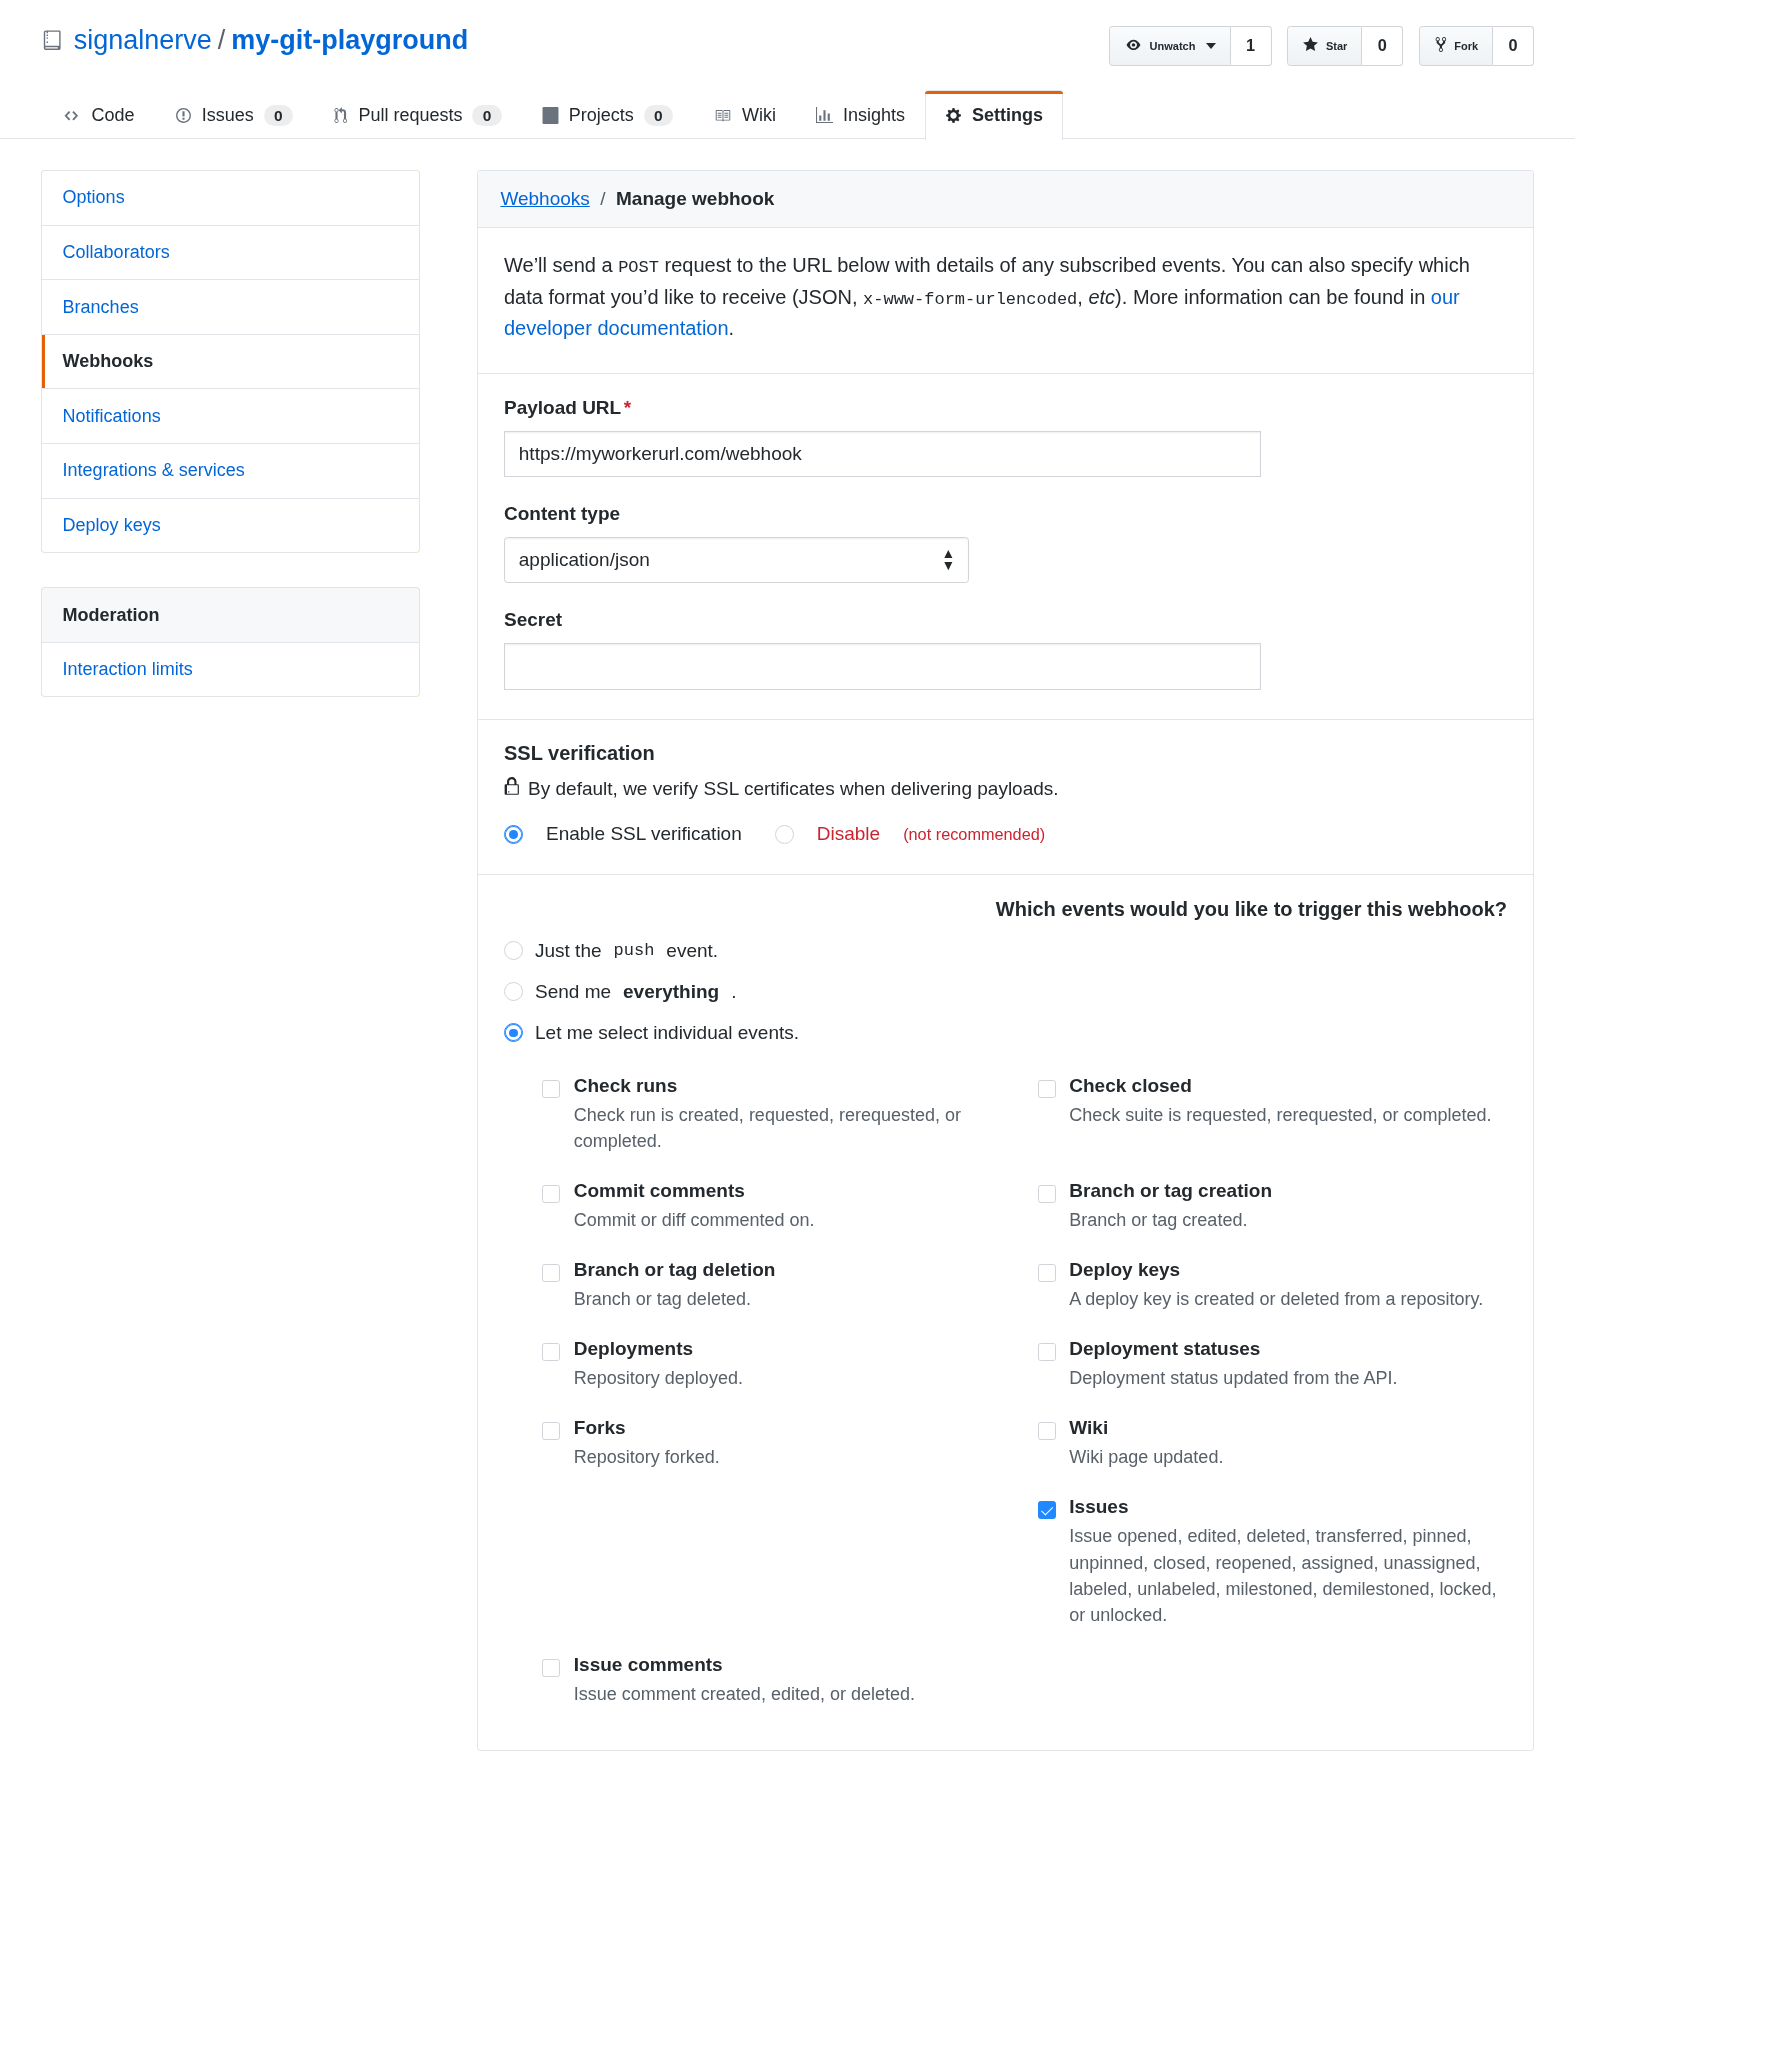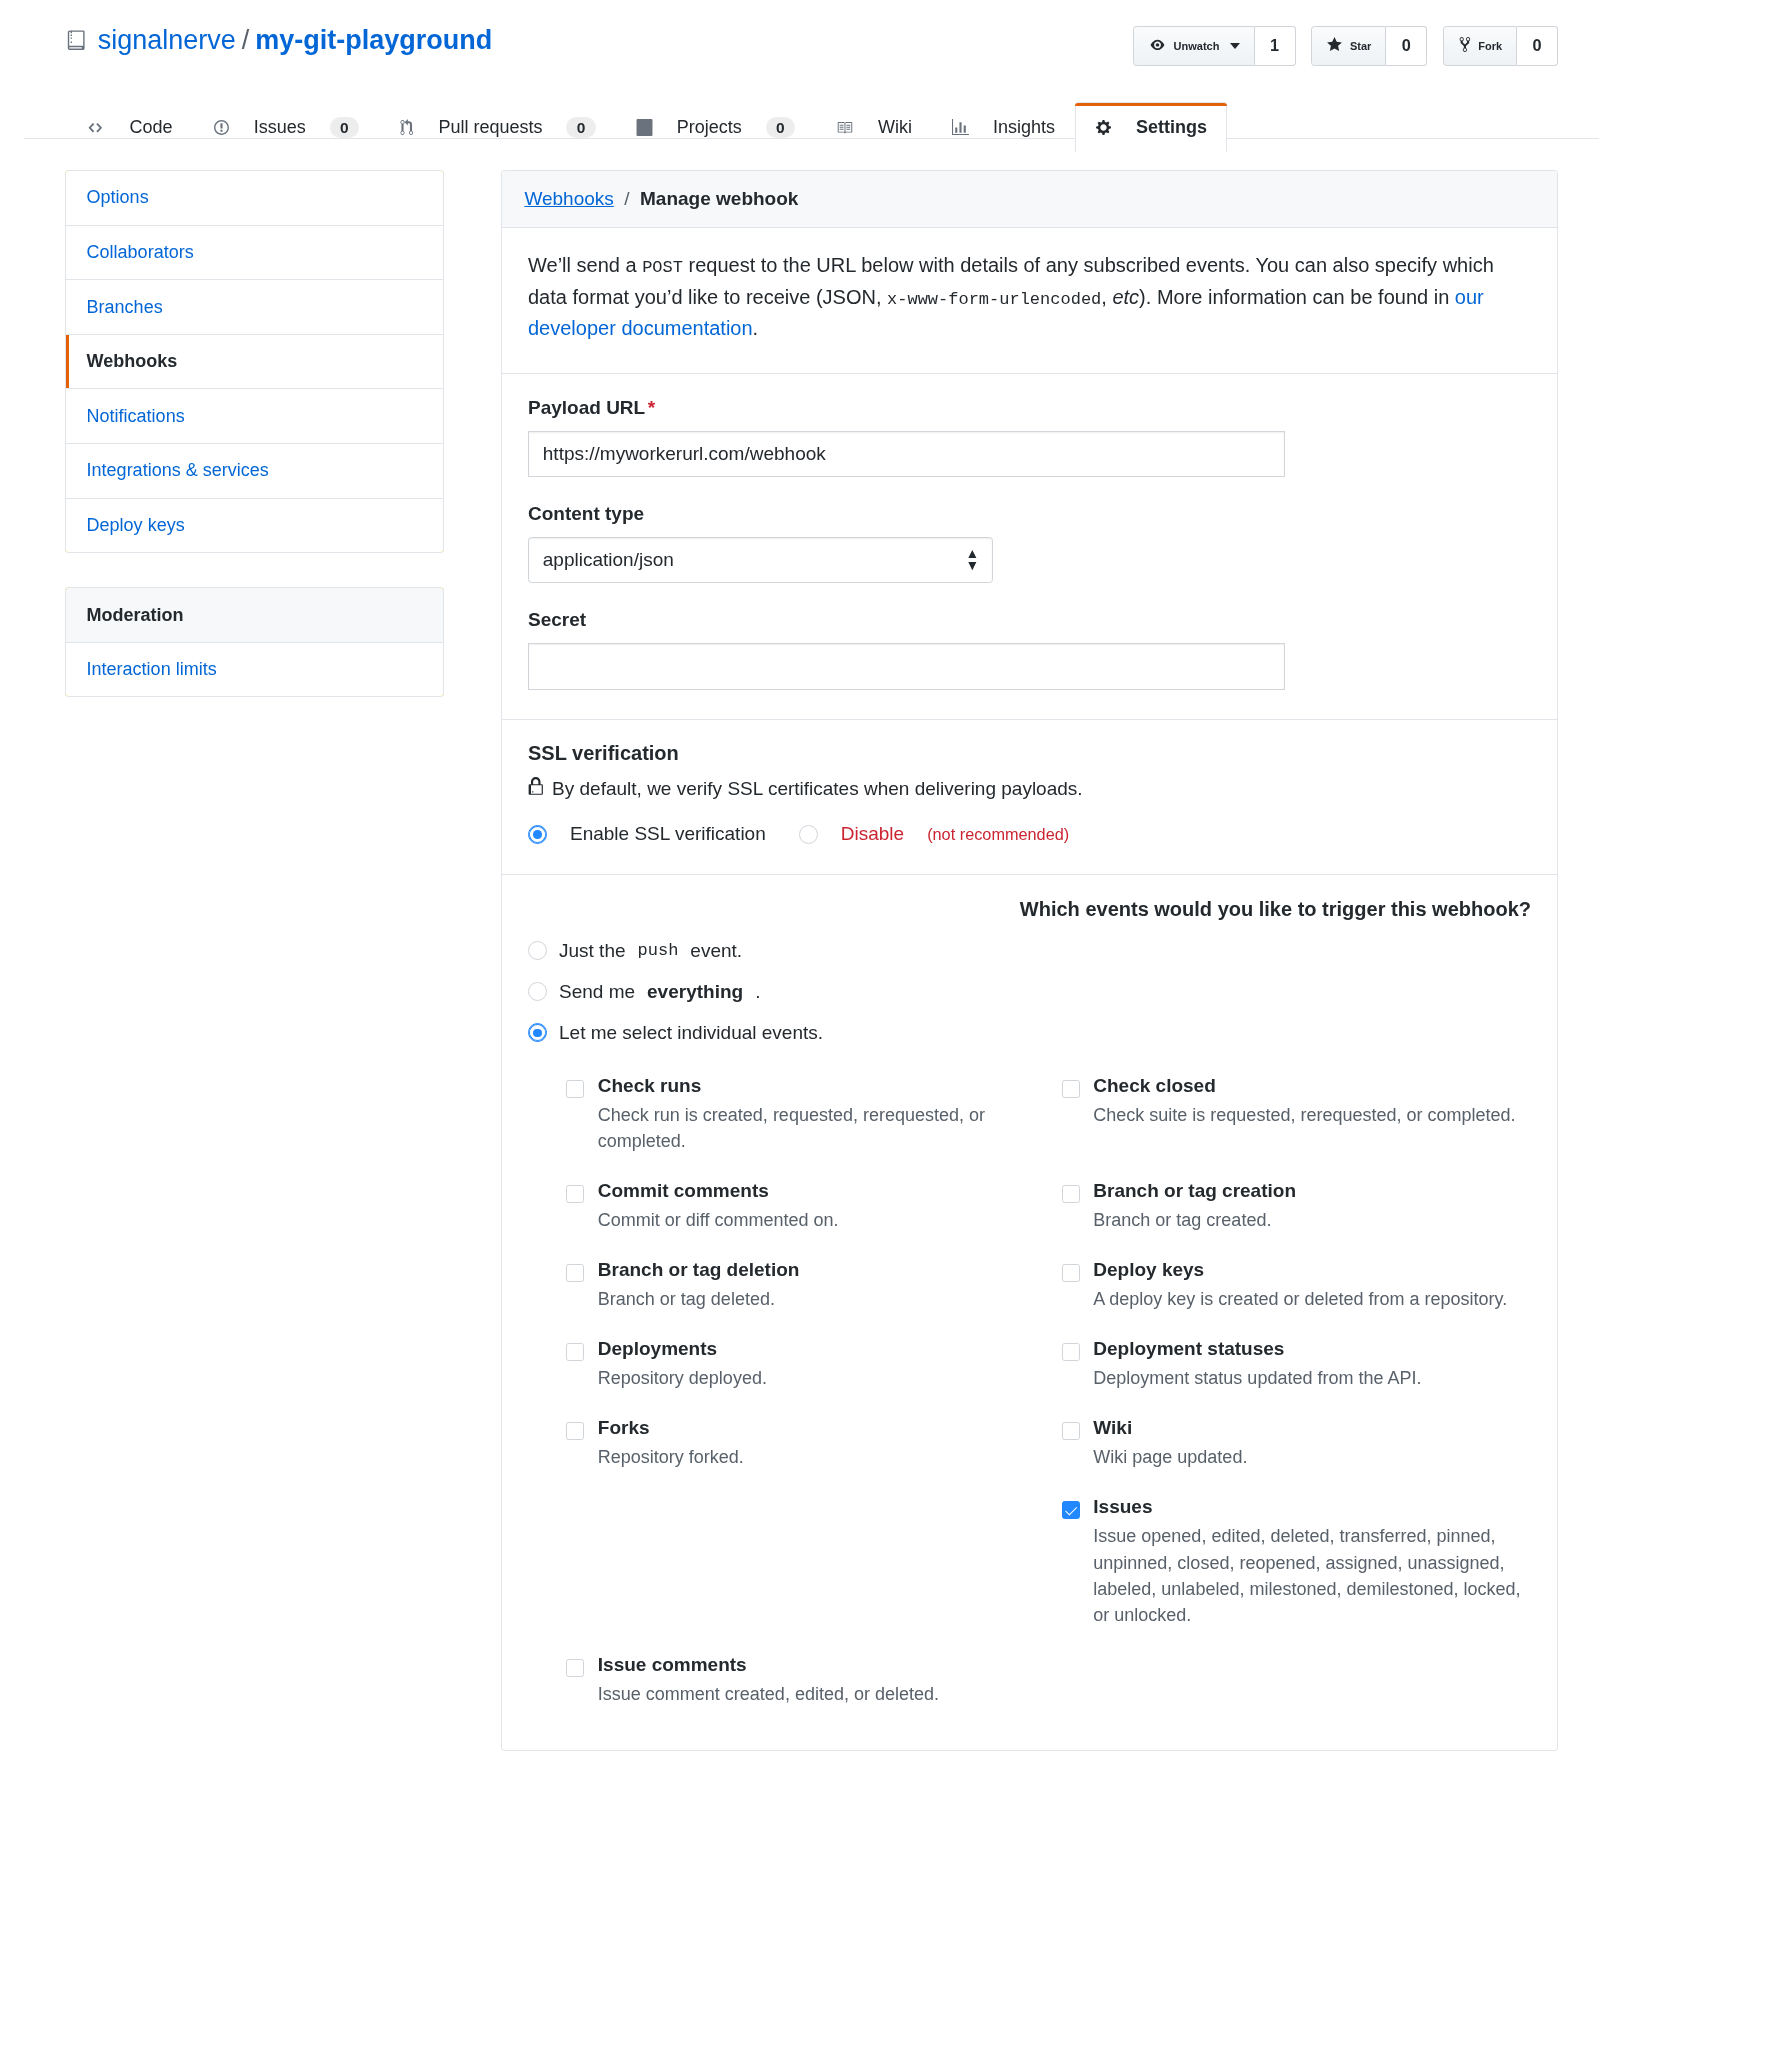--- a/index.html
+++ b/index.html
@@ -3,21 +3,21 @@
 <meta charset="utf-8">
 <style>
   * { box-sizing: border-box; }
   html, body {
     margin: 0; padding: 0;
     background: #fff;
     font-family: "Liberation Sans", sans-serif;
     color: #24292e;
   }
   body { width: 1779px; }
-  .page { width: 1575px; padding: 0 0 34px 0; margin-left: 24px; }
+  .page { width: 1575px; padding: 0 0 34px 0; }
 
   
   .repo-header {
     padding: 24px 41px 0 41px;
     display: flex;
     align-items: flex-start;
     justify-content: space-between;
   }
   .repo-title {
     display: flex; align-items: center;
@@ -63,28 +63,28 @@
 
   
   .nav-tabs {
     display: flex;
     padding: 0 41px;
     margin-top: 22.4px;
     border-bottom: 0.9px solid #e1e4e8;
     align-items: flex-end;
   }
   .tab {
-    display: flex; align-items: center; gap: 24px;
+    display: flex; align-items: center; gap: 10px;
     padding: 13.8px 19px;
     font-size: 18px;
     color: #24292e;
     border: 0.9px solid transparent;
     border-bottom: 0;
     position: relative;
-    top: 14px;
+    top: 2px;
     white-space: nowrap;
   }
   .tab .tab-icon { color: #6a737d; display:inline-flex; align-items:center; }
   .tab.selected {
     background: #fff;
     border-color: #e1e4e8;
     border-radius: 3.4px 3.4px 0 0;
     font-weight: bold;
   }
   .tab.selected::before {

